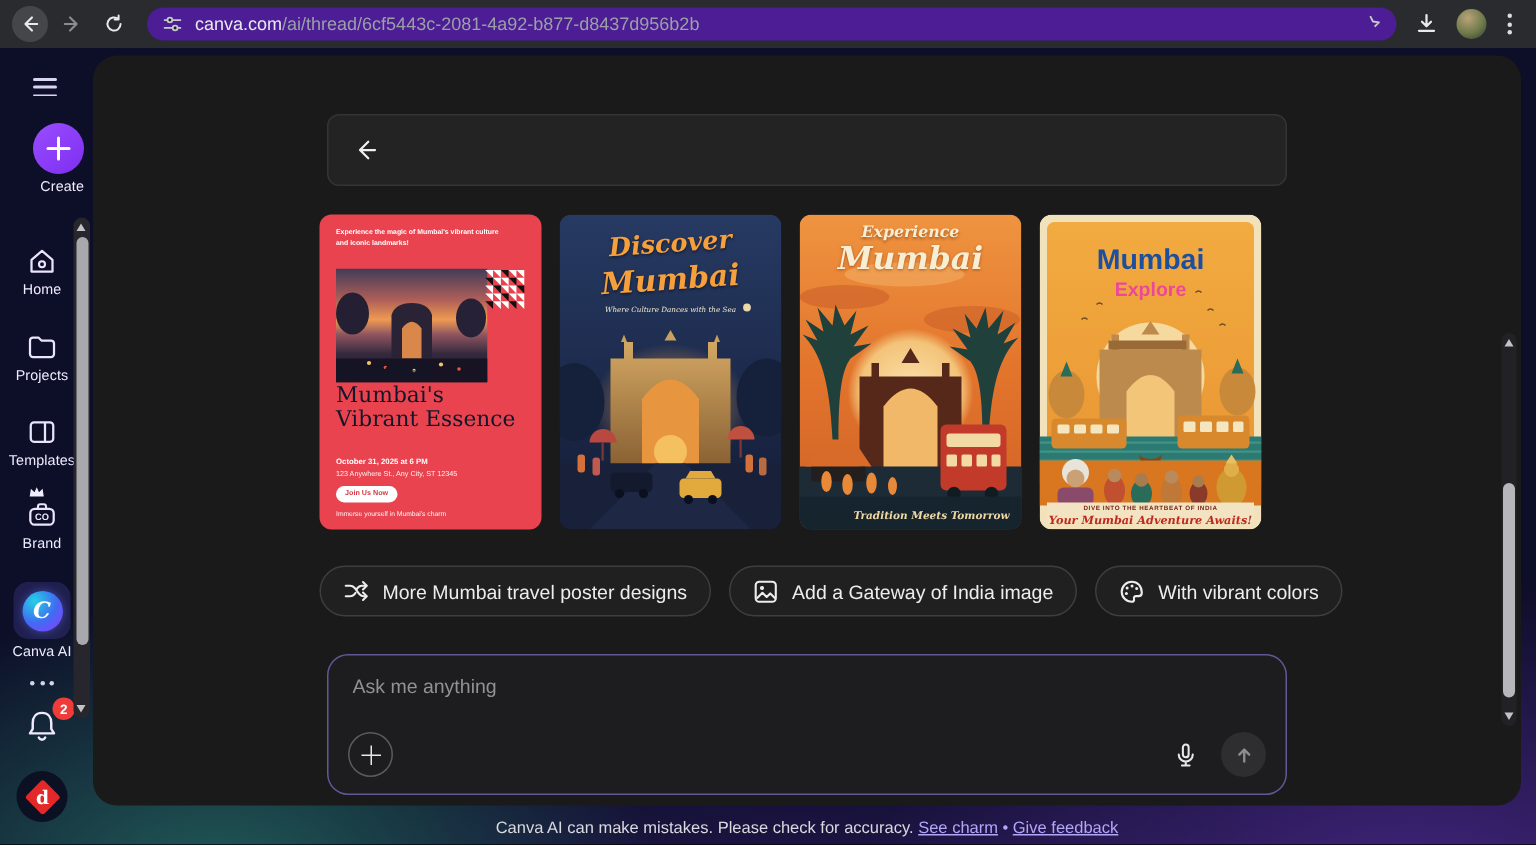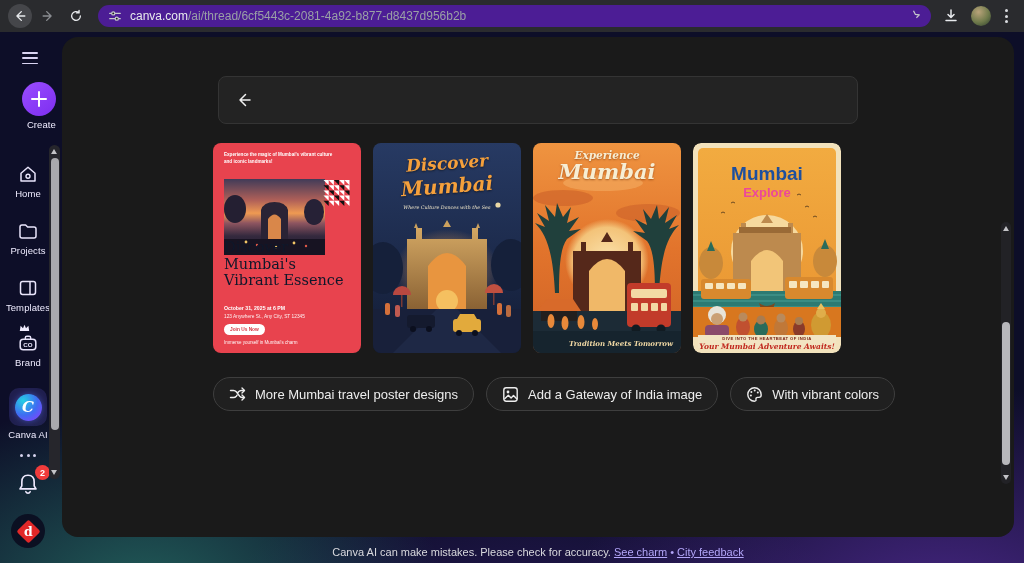--- a/index.html
+++ b/index.html
@@ -551,27 +551,44 @@
             <path d="M8.5 1.8 a6.7 6.7 0 1 0 0 13.4 c1.2 0 1.8-.8 1.5-1.8 -.3-1.1.3-2 1.5-2 h1.4 c1.4 0 2.3-.9 2.3-2.3 C15.2 4.6 12.2 1.8 8.5 1.8 Z" stroke="#ededed" stroke-width="1.4" fill="none"></path>
             <circle cx="5.4" cy="6" r="1" fill="#ededed"></circle>
               <circle cx="8.7" cy="4.6" r="1" fill="#ededed"></circle>
               <circle cx="11.8" cy="6.4" r="1" fill="#ededed"></circle>
               <circle cx="4.9" cy="9.6" r="1" fill="#ededed"></circle>
           </svg>
           <span>With vibrant colors</span>
         </div>
       </div>
 
+      <div class="composer">
+        <input type="text" placeholder="Ask me anything" style="">
+        <div class="round-btn attach">
+            <div class="plus-sm"></div>
+          </div>
+        <div class="round-btn mic">
+          <svg width="17" height="17" viewBox="0 0 16 16">
+            <rect x="6.2" y="1.3" width="3.6" height="8" rx="1.8" stroke="#e8e8e8" stroke-width="1.3" fill="none"></rect>
+            <path d="M3.6 7.6 a4.4 4.4 0 0 0 8.8 0 M8 12 v2.4 M5.6 14.4 h4.8" stroke="#e8e8e8" stroke-width="1.3" fill="none" stroke-linecap="round"></path>
+          </svg>
+        </div>
+        <div class="round-btn send">
+          <svg width="15" height="15" viewBox="0 0 16 16">
+            <path d="M8 12.5 V4 M4.5 7.5 L8 4 l3.5 3.5" stroke="#8d8d8f" stroke-width="1.7" fill="none" stroke-linecap="round" stroke-linejoin="round"></path>
+          </svg>
+        </div>
+      </div>
 
       <div class="main-scroll">
         <div class="tri-up"></div>
         <div class="thumb"></div>
         <div class="tri-dn"></div>
       </div>
     </div>
 
     <div class="ai-footer">
       <span>Canva AI can make mistakes. Please check for accuracy.</span>
-      <a href="#">See charm</a><span class="sep">•</span><a href="#">City feedback</a>
+      <a href="#">See charm</a><span class="sep">•</span><a href="#">Give feedback</a>
     </div>
 
   </div>
 </div>
 
 </body></html>

